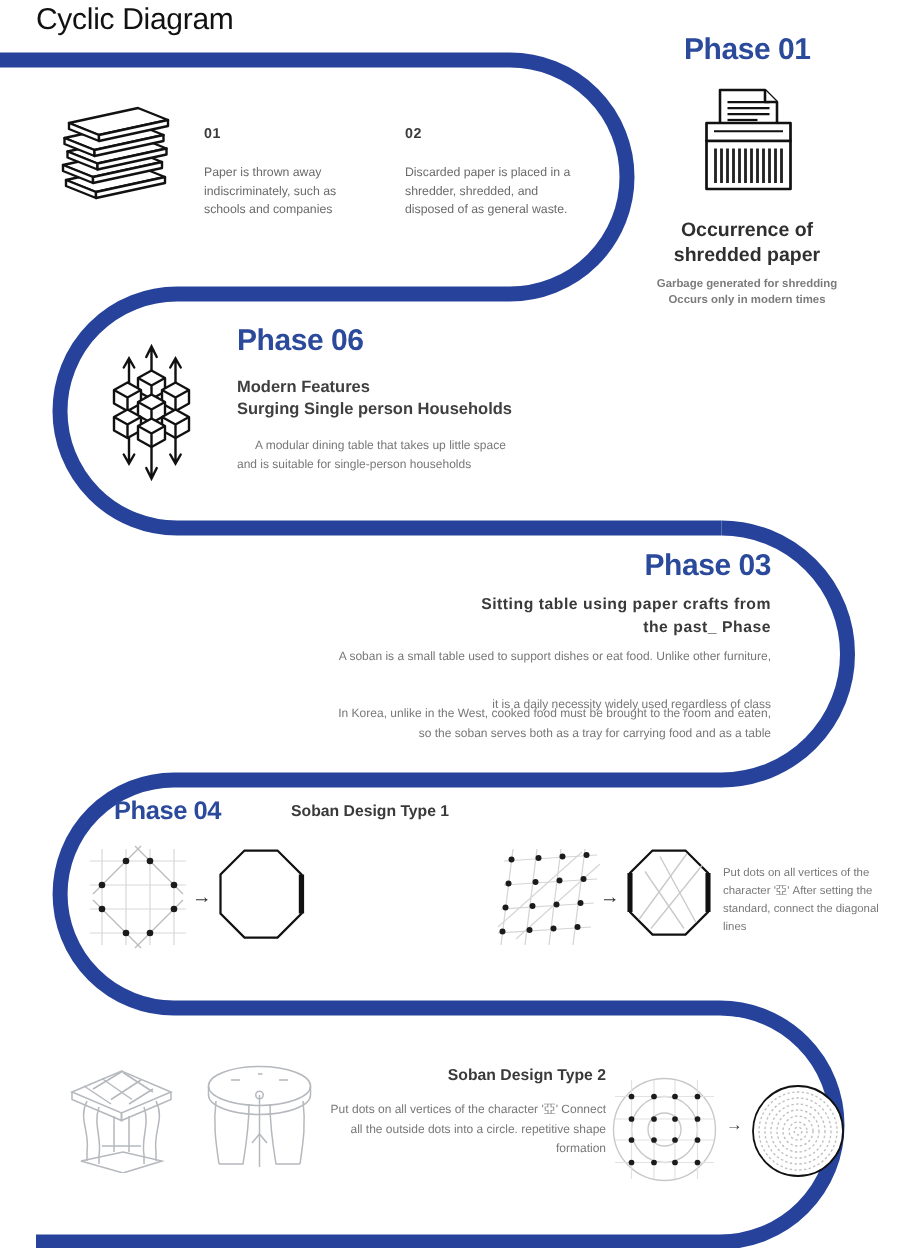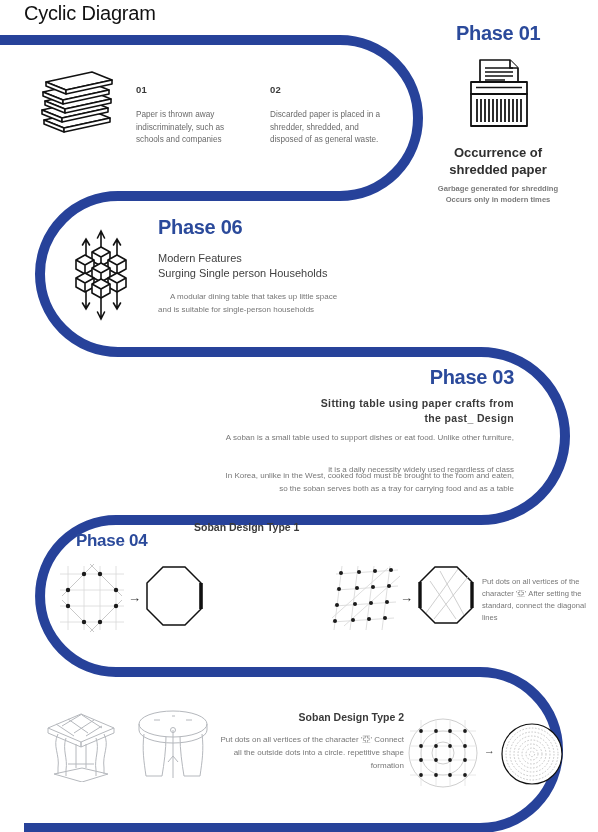--- a/index.html
+++ b/index.html
@@ -12,21 +12,21 @@
   .title{left:24px;top:2px;font-size:20px;font-weight:normal;color:#111;letter-spacing:-0.2px;}
 
   .phase{font-size:20px;font-weight:bold;color:#2b4a9b;letter-spacing:-0.3px;}
   .phase-sm{font-size:17px;}
 
   .numlbl{font-size:9.5px;font-weight:bold;color:#3a3a3a;letter-spacing:.3px;}
   .body-sm{font-size:8.2px;line-height:1.55;color:#6a6a6a;}
   .body-xs{font-size:7.6px;line-height:1.6;color:#777;}
 
   .hd-strong{font-size:10.5px;font-weight:bold;color:#3a3a3a;line-height:1.45;}
-  .hd-mid{font-size:11px;font-weight:normal;color:#3f3f3f;line-height:1.5;}
+  .hd-mid{font-size:11px;font-weight:bold;color:#3f3f3f;line-height:1.5;}
   .cap-big{font-size:13px;font-weight:bold;color:#2f2f2f;line-height:1.35;text-align:center;}
   .cap-sm{font-size:7.6px;font-weight:bold;color:#7b7b7b;line-height:1.45;text-align:center;}
   .ralign{text-align:right;}
   .gray-right{font-size:8px;line-height:1.62;color:#777;text-align:right;}
 
   svg{display:block;}
 </style>
 </head>
 <body>
 
@@ -159,29 +159,29 @@
   </div>
 
   <div class="abs phase" style="left:158px;top:216px;">Phase 06</div>
   <div class="abs hd-mid" style="left:158px;top:250px;">Modern Features</div>
   <div class="abs hd-mid" style="left:158px;top:265px;">Surging Single person Households</div>
   <div class="abs" style="left:158px;top:291px;font-size:8px;line-height:1.6;color:#777;margin-left:12px;">A modular dining table that takes up little space</div>
   <div class="abs" style="left:158px;top:304px;font-size:8px;line-height:1.6;color:#777;">and is suitable for single-person households</div>
 
   <div class="abs phase ralign" style="left:300px;top:366px;width:214px;">Phase 03</div>
   <div class="abs hd-strong ralign" style="left:260px;top:396px;width:254px;letter-spacing:.35px;">Sitting table using paper crafts from</div>
-  <div class="abs hd-strong ralign" style="left:260px;top:411px;width:254px;letter-spacing:.35px;">the past_ Design</div>
+  <div class="abs hd-strong ralign" style="left:260px;top:411px;width:254px;letter-spacing:.35px;">the past_ Phase</div>
 
   <div class="abs gray-right" style="left:130px;top:432px;width:384px;">A soban is a small table used to support dishes or eat food. Unlike other furniture,</div>
   <div class="abs gray-right" style="left:130px;top:464px;width:384px;">it is a daily necessity widely used regardless of class</div>
   <div class="abs gray-right" style="left:130px;top:470px;width:384px;">In Korea, unlike in the West, cooked food must be brought to the room and eaten,</div>
   <div class="abs gray-right" style="left:130px;top:483px;width:384px;">so the soban serves both as a tray for carrying food and as a table</div>
 
   <div class="abs phase phase-sm" style="left:76px;top:531px;">Phase 04</div>
-  <div class="abs hd-strong" style="left:194px;top:520px;">Soban Design Type 1</div>
+  <div class="abs hd-strong" style="left:194px;top:534px;">Soban Design Type 1</div>
 
   <div class="abs" style="left:56px;top:562px;">
     <svg width="72" height="72" viewBox="0 0 72 72">
       <g stroke="#d8d8d8" stroke-width="0.8">
         <line x1="4" y1="12" x2="68" y2="12"></line>
           <line x1="4" y1="28" x2="68" y2="28"></line>
         <line x1="4" y1="44" x2="68" y2="44"></line>
           <line x1="4" y1="60" x2="68" y2="60"></line>
         <line x1="12" y1="4" x2="12" y2="68"></line>
           <line x1="28" y1="4" x2="28" y2="68"></line>

